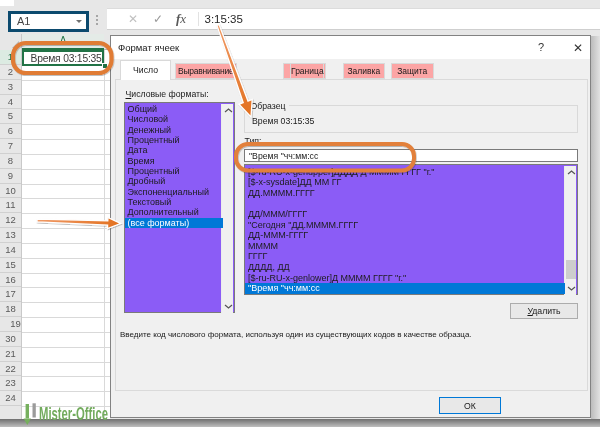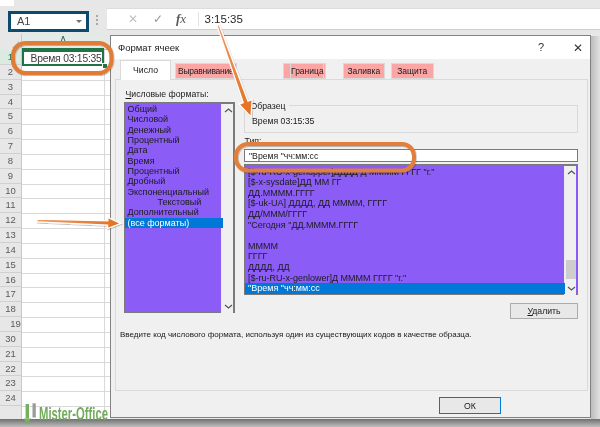--- a/index.html
+++ b/index.html
@@ -174,21 +174,21 @@
       </div>
     <div class="li" style="top: 0.9px; height: 10.35px; line-height: 10.35px; width: 95px;">Общий</div>
         <div class="li" style="top: 11.25px; height: 10.35px; line-height: 10.35px; width: 95px;">Числовой</div>
         <div class="li" style="top: 21.6px; height: 10.35px; line-height: 10.35px; width: 95px;">Денежный</div>
         <div class="li" style="top: 31.95px; height: 10.35px; line-height: 10.35px; width: 95px;">Процентный</div>
         <div class="li" style="top: 42.3px; height: 10.35px; line-height: 10.35px; width: 95px;">Дата</div>
         <div class="li" style="top: 52.65px; height: 10.35px; line-height: 10.35px; width: 95px;">Время</div>
         <div class="li" style="top: 63px; height: 10.35px; line-height: 10.35px; width: 95px;">Процентный</div>
         <div class="li" style="top: 73.35px; height: 10.35px; line-height: 10.35px; width: 95px;">Дробный</div>
         <div class="li" style="top: 83.7px; height: 10.35px; line-height: 10.35px; width: 95px;">Экспоненциальный</div>
-        <div class="li" style="top: 94.05px; height: 10.35px; line-height: 10.35px; width: 95px; margin-left: 30px;">Текстовый</div>
+        <div class="li" style="top: 94.05px; height: 10.35px; line-height: 10.35px; width: 95px;">Текстовый</div>
         <div class="li" style="top: 104.4px; height: 10.35px; line-height: 10.35px; width: 95px;">Дополнительный</div>
         <div class="li lisel" style="top: 114.75px; height: 10.35px; line-height: 10.35px; width: 95px;">(все форматы)</div>
       </div>
 
     <div class="groupbox" style="left:133px;top:69px;width:334px;height:28px;"></div>
     <div class="lbl" style="left:136.5px;top:65px;background:#f0f0f0;padding:0 3px;">Образец</div>
     <div class="lbl" style="left:141px;top:80px;">Время 03:15:35</div>
 
     <div class="lbl" style="left:133.5px;top:100px;"><u>Т</u>ип:</div>
     <div class="abs" style="left:133px;top:112.5px;width:334px;height:13px;background:#fff;border:1px solid #7a7a7a;box-sizing:border-box;">
@@ -201,23 +201,23 @@
             <path d="M1 4 L4.5 1 L8 4" stroke="#555" stroke-width="1.2" fill="none"></path>
           </svg>
         <svg style="bottom:4px;top:auto;" width="9" height="5" viewBox="0 0 9 5">
             <path d="M1 1 L4.5 4 L8 1" stroke="#555" stroke-width="1.2" fill="none"></path>
           </svg>
         <div style="position:absolute;left:0.5px;top:94px;width:10px;height:19px;background:#cdcdcd;"></div>
       </div>
     <div class="li" style="top: 2px; height: 10.6px; line-height: 10.6px; width: 317px;">[$-ru-RU-x-genupper]ДДДД Д ММММ ГГГГ "г."</div>
         <div class="li" style="top: 12.6px; height: 10.6px; line-height: 10.6px; width: 317px;">[$-x-sysdate]ДД ММ ГГ</div>
         <div class="li" style="top: 23.2px; height: 10.6px; line-height: 10.6px; width: 317px;">ДД.ММММ.ГГГГ</div>
-        <div class="li" style="top: 33.8px; height: 10.6px; line-height: 10.6px; width: 317px;">[$-uk-UA] ДДДД, ДД ММММ, ГГГГ</div>
         <div class="li" style="top: 44.4px; height: 10.6px; line-height: 10.6px; width: 317px;">ДД/МММ/ГГГГ</div>
         <div class="li" style="top: 55px; height: 10.6px; line-height: 10.6px; width: 317px;">"Сегодня "ДД.ММММ.ГГГГ</div>
+        <div class="li" style="top: 65.6px; height: 10.6px; line-height: 10.6px; width: 317px;">ДД-МММ-ГГГГ</div>
         <div class="li" style="top: 86.8px; height: 10.6px; line-height: 10.6px; width: 317px;">ГГГГ</div>
         <div class="li" style="top: 76.2px; height: 10.6px; line-height: 10.6px; width: 317px;">ММММ</div>
         <div class="li" style="top: 97.4px; height: 10.6px; line-height: 10.6px; width: 317px;">ДДДД, ДД</div>
         <div class="li" style="top: 108px; height: 10.6px; line-height: 10.6px; width: 317px;">[$-ru-RU-x-genlower]Д ММММ ГГГГ "г."</div>
         <div class="li lisel" style="top: 118.6px; height: 10.6px; line-height: 10.6px; width: 317px;">"Время "чч:мм:сс</div>
       </div>
 
     <div class="btn" style="left:399px;top:267px;width:68px;height:15.5px;line-height:14px;"><u>У</u>далить</div>
     <div class="lbl" style="left:9px;top:293.5px;font-size:8px;">Введите код числового формата, используя один из существующих кодов в качестве образца.</div>
 

